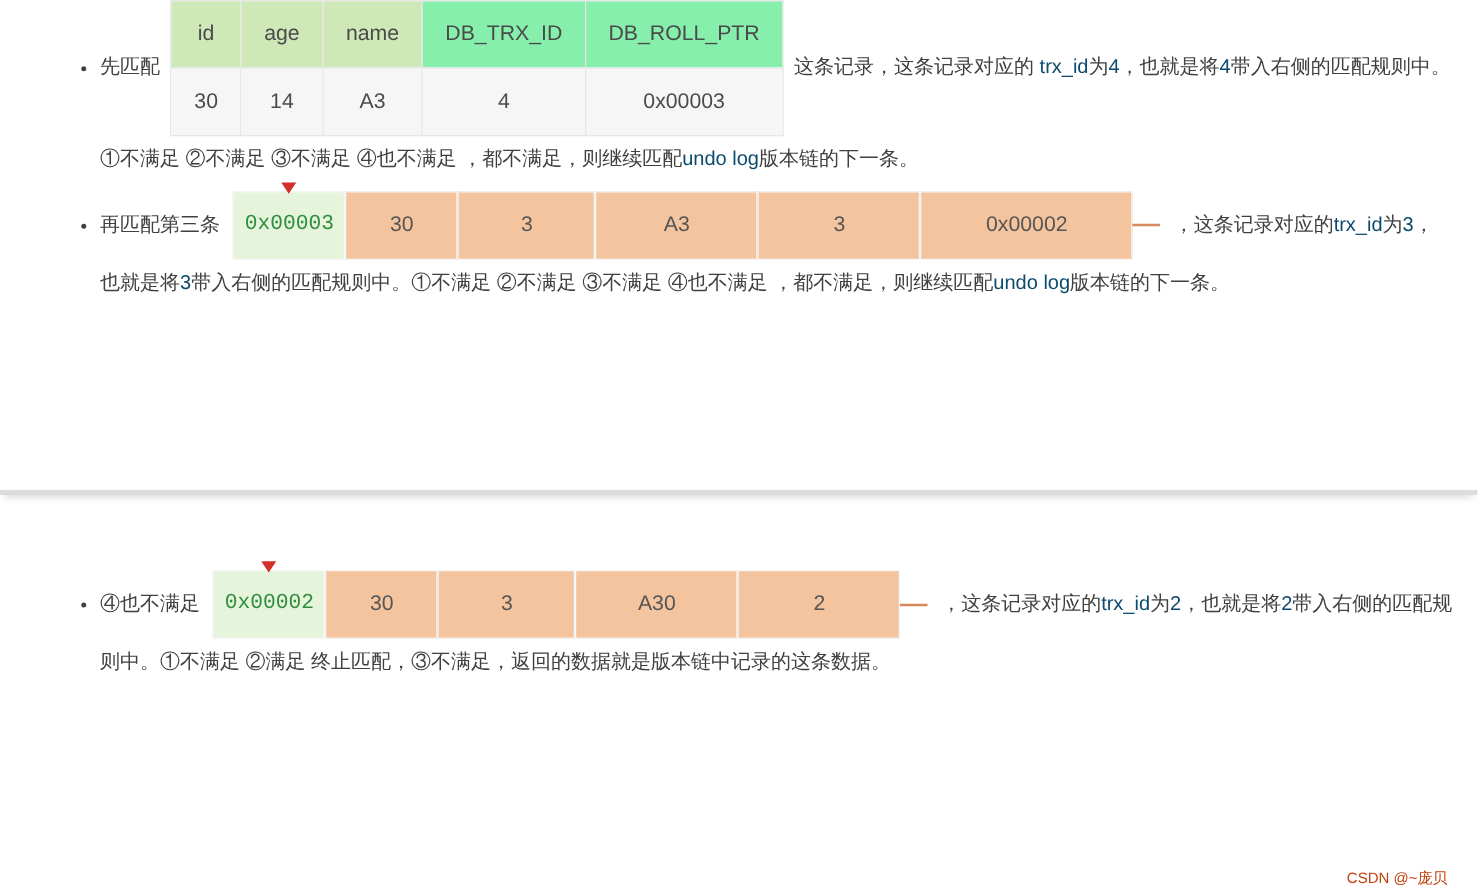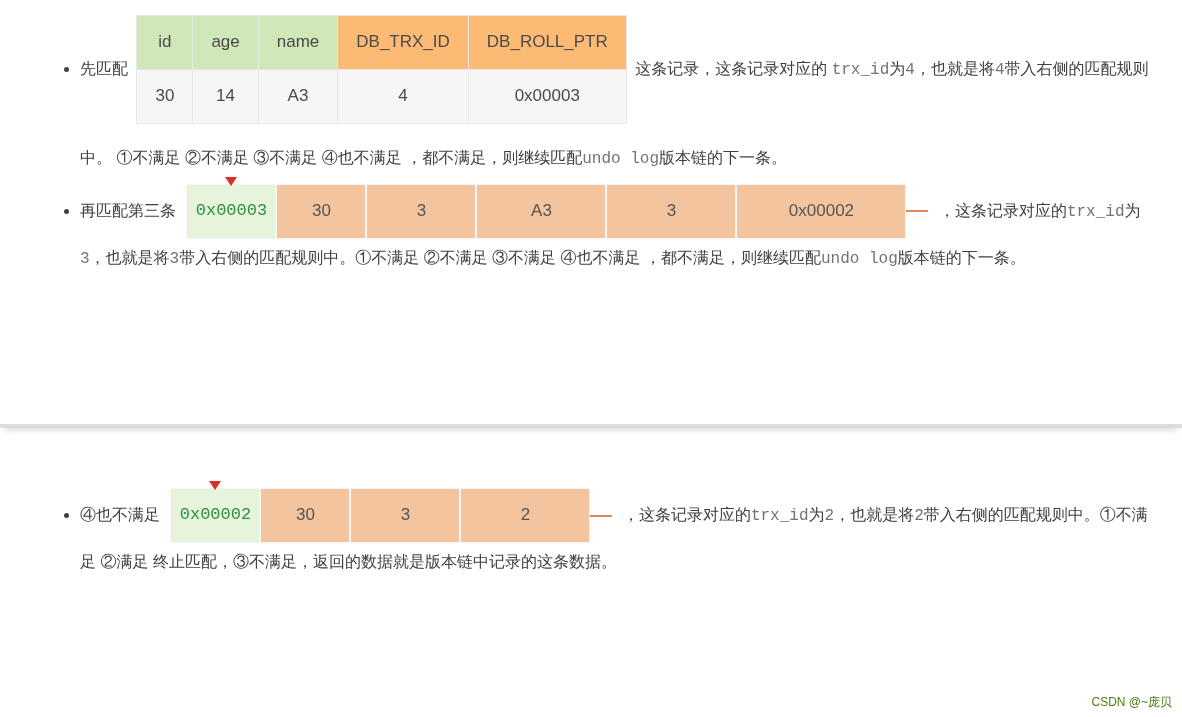--- a/index.html
+++ b/index.html
@@ -8,34 +8,34 @@
     padding: 0;
     font-family: "Microsoft YaHei", "PingFang SC", Arial, sans-serif;
     font-size: 16px;
     color: #404040;
     background: #ffffff;
     width: 1182px;
   }
   .content { padding: 0 20px 0 20px; }
   ul { list-style: disc; padding-left: 60px; margin: 0; }
   li { margin-bottom: 6px; line-height: 2.4; }
-  .mono { font-family: Liberation Mono, monospace; color: #737373; }
+  .mono { font-family: Liberation Sans, sans-serif; color: #0c4a6e; }
 
   
-  .tbl1 { display: inline-block; vertical-align: middle; border-collapse: collapse; margin: 15px 4px; }
+  .tbl1 { display: inline-block; vertical-align: middle; border-collapse: collapse; margin: 0 4px; }
   .tbl1 th, .tbl1 td {
     border: 1px solid #e7e7e7;
     padding: 6px 18px;
     text-align: center;
     font-weight: normal;
     color: #4a4a4a;
     font-size: 17px;
   }
   .tbl1 th.green { background: #cfe8b7; }
-  .tbl1 th.gray  { background: #fdba74; }
+  .tbl1 th.gray  { background: #86efac; }
   .tbl1 td { background: #f6f6f6; }
 
   
   .rowwrap { display: inline-flex; align-items: center; vertical-align: middle; margin: 0 6px; position: relative; }
   .cell {
     border: 1px solid #f6f6f6;
     background: #f3c49e;
     color: #555;
     padding: 6px 0;
     text-align: center;
@@ -62,23 +62,23 @@
   .gap {
     height: 140px;
     background: #ffffff;
     border-bottom: 4px solid #dcdcdc;
     box-shadow: 0 6px 6px -4px rgba(0,0,0,0.15);
     margin: 10px 0 60px 0;
   }
 
   .watermark {
     position: fixed;
-    right: 10px; bottom: 6px;
+    right: 24px; bottom: 6px;
     font-size: 12px;
-    color: #4d7c0f;
+    color: #c2410c;
     pointer-events: none;
   }
 </style>
 </head>
 <body>
 
 <div class="content">
 <ul>
 
   <li>
@@ -130,20 +130,21 @@
 
   <li>
     <span>④也不满足</span>
     <span class="rowwrap">
       <span class="cell addr" style="width:90px">
         <span class="marker"></span>
         <span>0x00002</span>
       </span>
       <span class="cell" style="width:90px">30</span>
       <span class="cell" style="width:110px">3</span>
+      <span class="cell" style="width:130px">A30</span>
       <span class="cell" style="width:130px">2</span>
       <span class="line-out"></span>
     </span>
     <span>，这条记录对应的</span><span class="mono">trx_id</span><span>为</span><span class="mono">2</span><span>，也就是将</span><span class="mono">2</span><span>带入右侧的匹配规则中。①不满足  ②满足  终止匹配，③不满足，返回的数据就是版本链中记录的这条数据。</span>
   </li>
 </ul>
 </div>
 
 <div class="watermark">CSDN @~庞贝</div>
 

